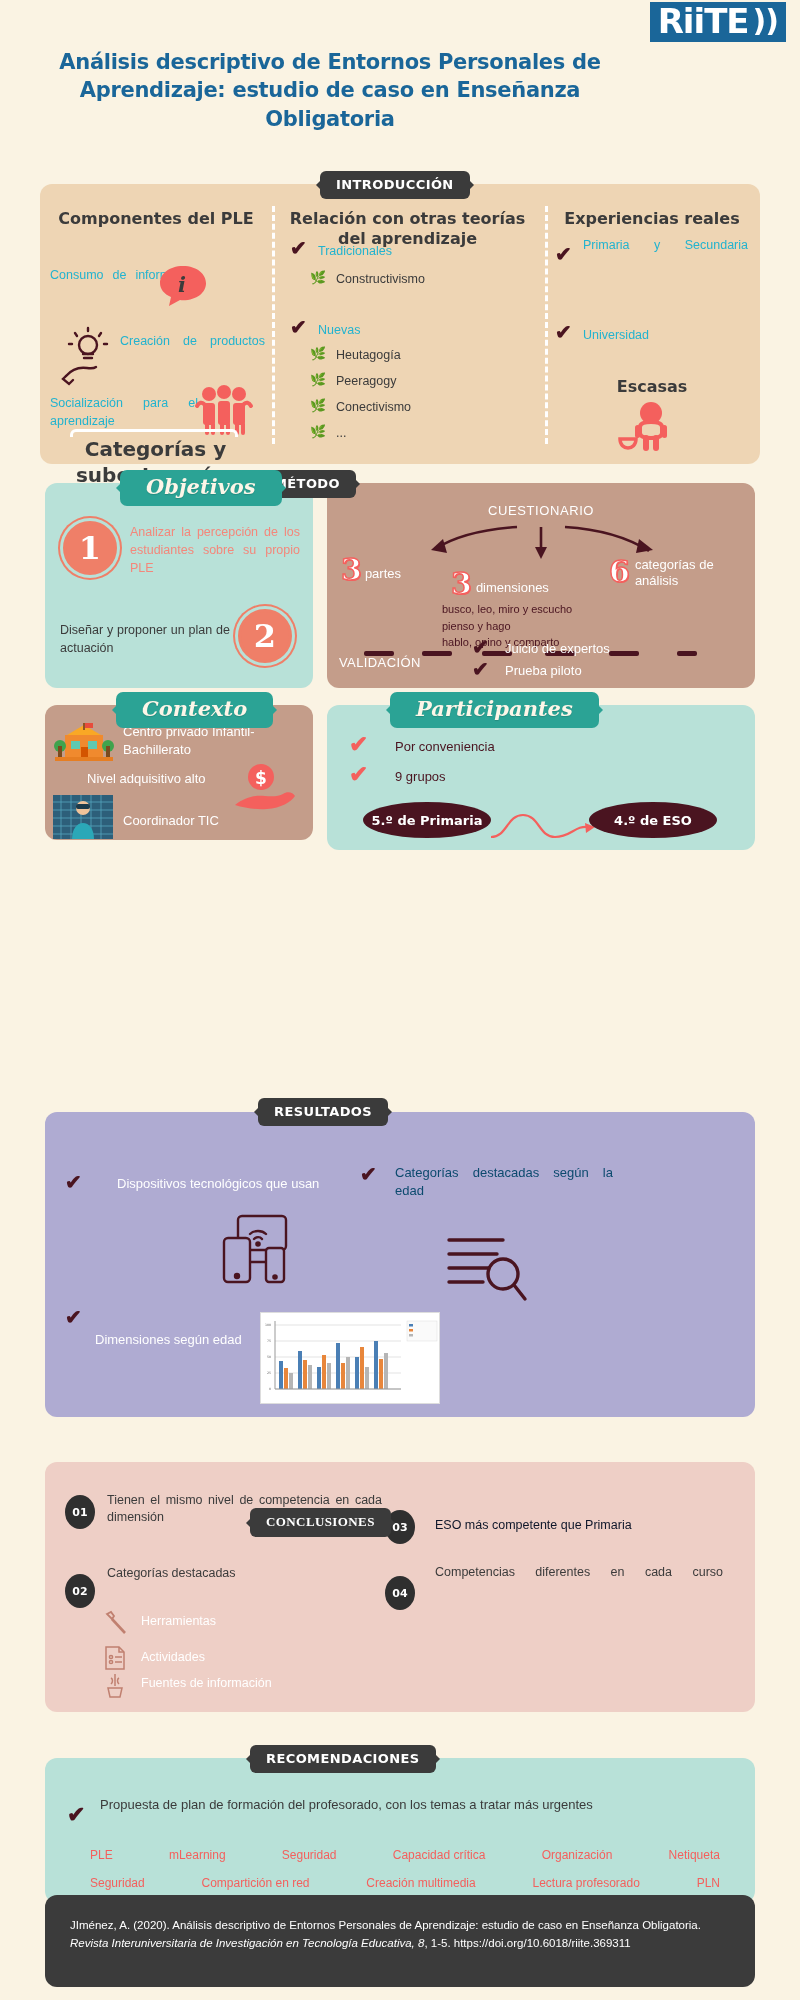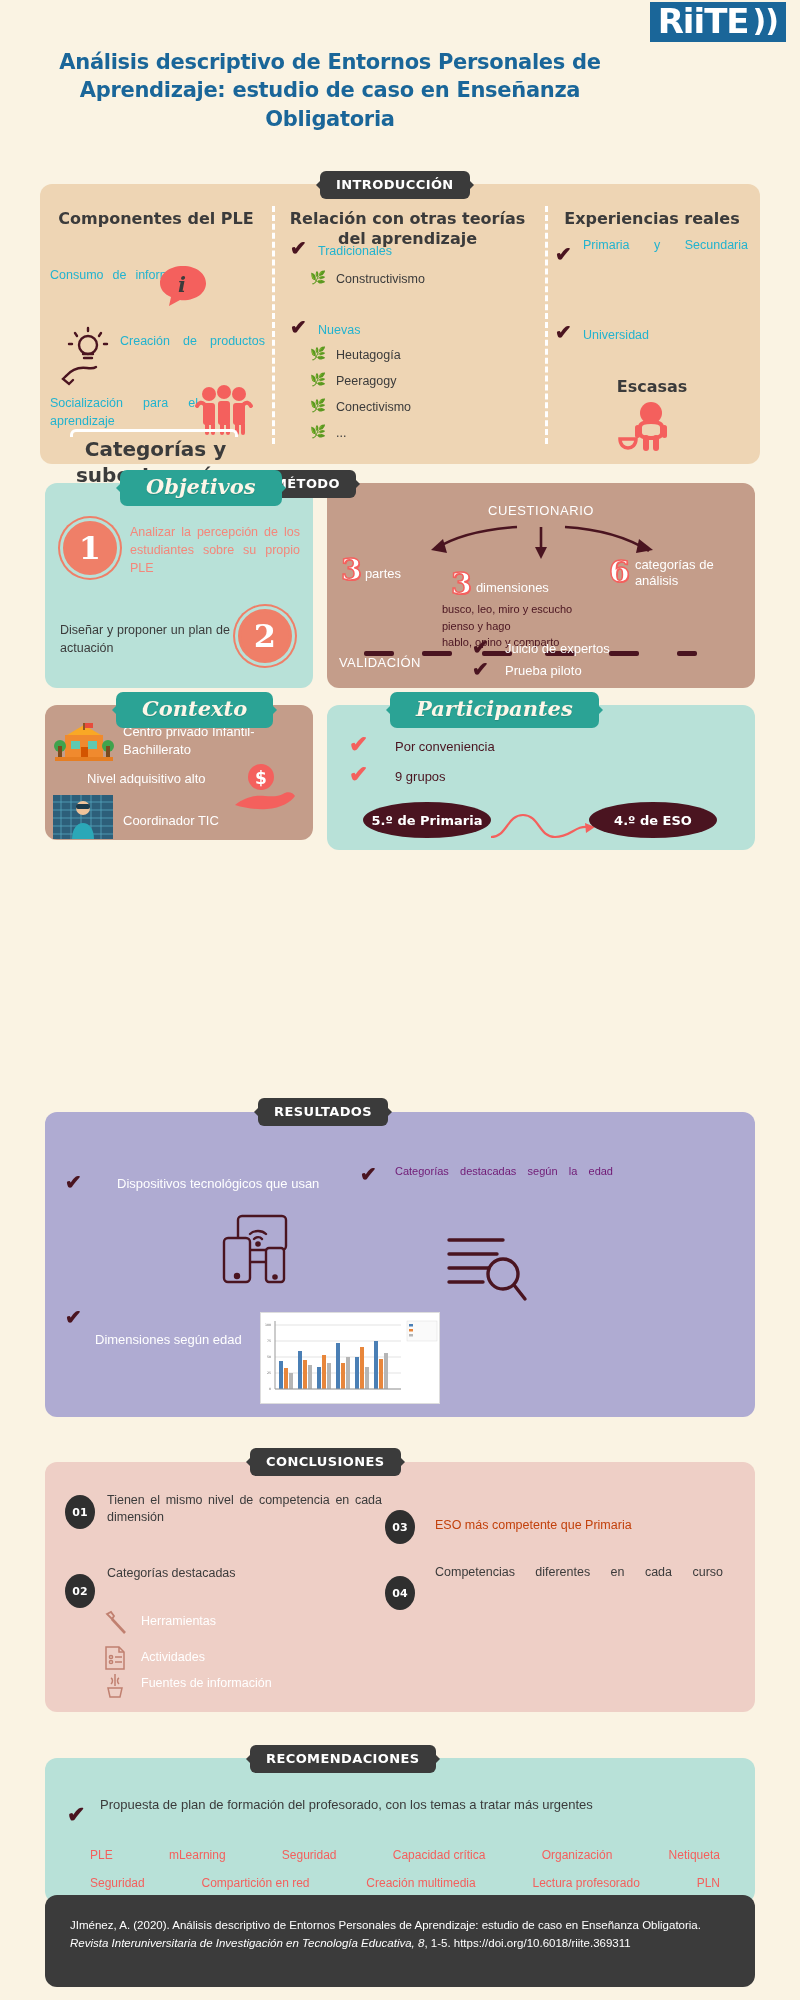--- a/index.html
+++ b/index.html
@@ -387,21 +387,21 @@
         <circle cx="17" cy="64" r="2" fill="#4a1420"></circle>
         <rect x="46" y="36" width="18" height="34" rx="3" fill="#afabd2"></rect>
         <circle cx="55" cy="65" r="1.6" fill="#4a1420"></circle>
       </svg>
     </div>
 
     <div style="position:absolute; top:195px; left:20px;"><span class="check">✔</span></div>
     <div style="position:absolute; top:220px; left:50px; color:#ffffff; font-size:13px;">Dimensiones según edad</div>
 
     <div style="position:absolute; top:52px; left:315px;"><span class="check">✔</span></div>
-    <div style="position:absolute; top:52px; left:350px; width:218px; color:#701a75; font-size:11px; line-height:1.35;" class="just">Categorías destacadas según la edad</div>
+    <div style="position:absolute; top:52px; left:350px; width:218px; color:#0c4a6e; font-size:13px; line-height:1.35;" class="just">Categorías destacadas según la edad</div>
 
     <div style="position:absolute; top:120px; left:400px;">
       <svg width="82" height="72" viewBox="0 0 82 72" stroke="#4a1420" stroke-width="3.4" fill="none" stroke-linecap="round">
         <path d="M4 8h54M4 22h48M4 36h40M4 50h34"></path>
         <circle cx="58" cy="42" r="15"></circle>
         <path d="M69 53l11 14"></path>
       </svg>
     </div>
 
     <div style="position:absolute; top:200px; left:215px; width:180px; height:92px; background:#ffffff; border:1px solid #ddd;">
@@ -438,30 +438,30 @@
             <text x="8" y="77">0</text>
         </g>
         <rect x="146" y="8" width="30" height="20" fill="#fafafa" stroke="#ddd" stroke-width="0.5"></rect>
         <rect x="148" y="11" width="4" height="2.5" fill="#4a7fb5"></rect>
         <rect x="148" y="16" width="4" height="2.5" fill="#e8863b"></rect>
         <rect x="148" y="21" width="4" height="2.5" fill="#b5b5b5"></rect>
       </svg>
     </div>
   </div>
 
-  <div class="chip" style="top:1448px; left:250px;">CONCLUSIONES</div>
+  <div class="chip" style="top:1508px; left:250px;font-family:Liberation Serif, serif;">CONCLUSIONES</div>
   <div class="panel panel-rose" style="top:1462px; left:45px; width:710px; height:250px;">
     <div class="numbadge" style="top:33px; left:20px;">01</div>
     <div style="position:absolute; top:30px; left:62px; width:275px; color:#3b3b3b; font-size:12.5px; line-height:1.35;" class="just">Tienen el mismo nivel de competencia en cada dimensión</div>
 
     <div class="numbadge" style="top:112px; left:20px;">02</div>
     <div style="position:absolute; top:104px; left:62px; width:275px; color:#3b3b3b; font-size:12.5px;">Categorías destacadas</div>
 
     <div class="numbadge" style="top:48px; left:340px;">03</div>
-    <div style="position:absolute; top:56px; left:390px; width:290px; color:#c2410c; font-size:12.5px;">ESO más competente que Primaria</div>
+    <div style="position:absolute; top:56px; left:390px; width:290px; color:#0f172a; font-size:12.5px;">ESO más competente que Primaria</div>
 
     <div class="numbadge" style="top:114px; left:340px;">04</div>
     <div style="position:absolute; top:102px; left:390px; width:288px; color:#3b3b3b; font-size:12.5px; line-height:1.35;" class="just">Competencias diferentes en cada curso</div>
 
     <div style="position:absolute; top:148px; left:58px;">
       <svg width="26" height="26" viewBox="0 0 26 26" stroke="#c08070" stroke-width="1.8" fill="none">
         <path d="M4 4l4-2 3 4-2 3z"></path>
           <path d="M9 9l13 14" stroke-width="2.6"></path>
       </svg>
     </div>

